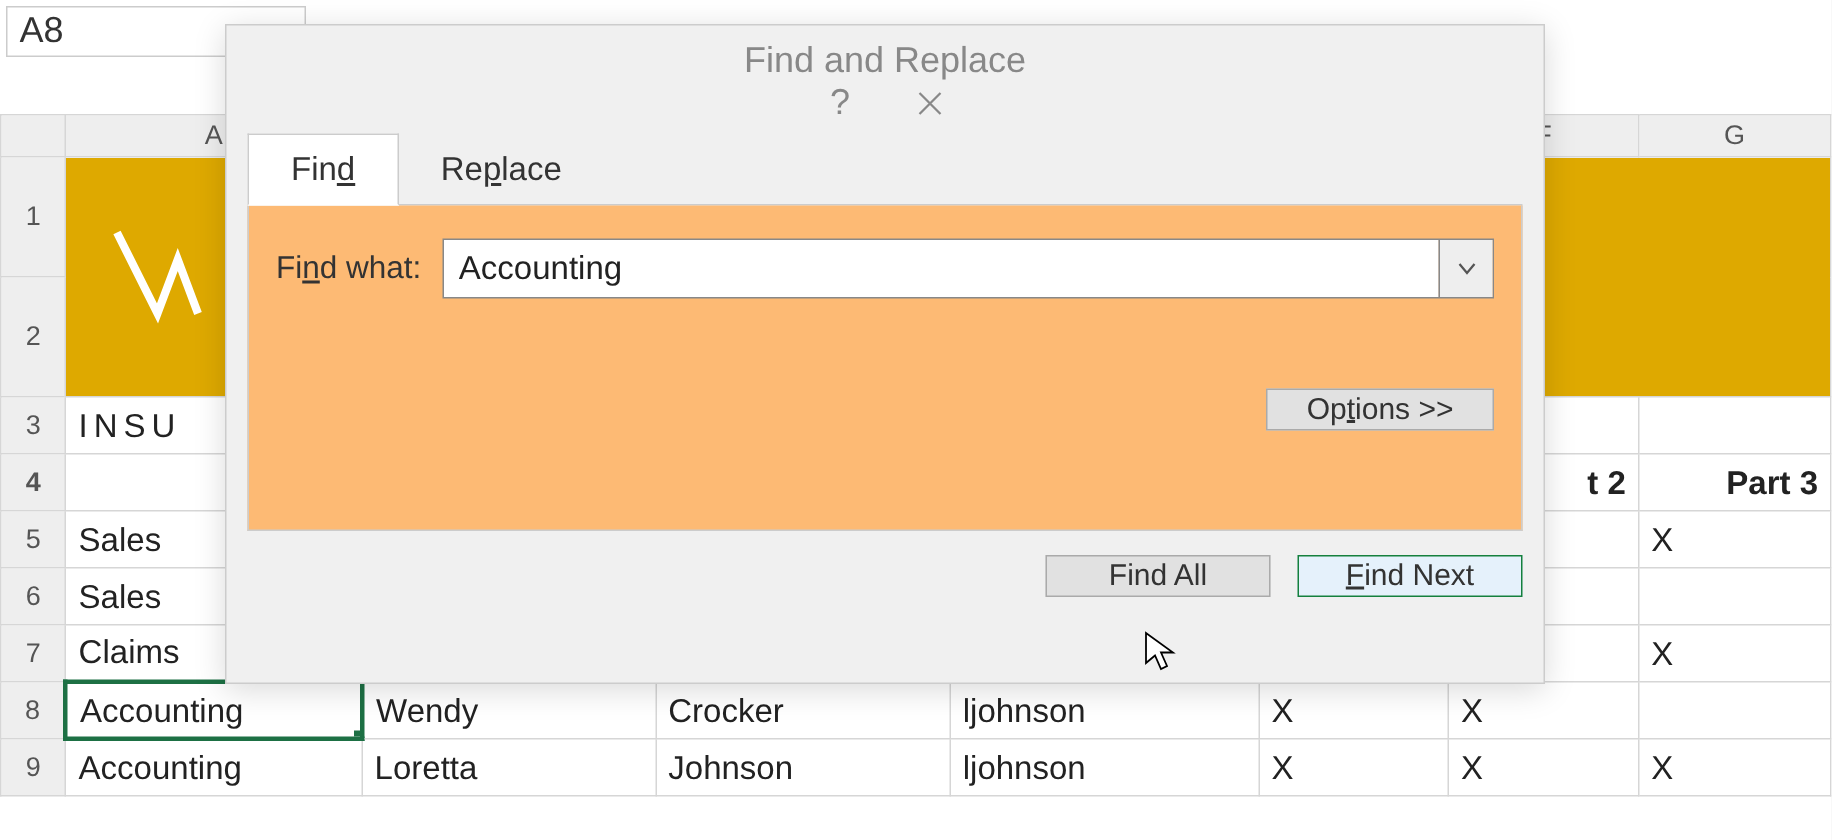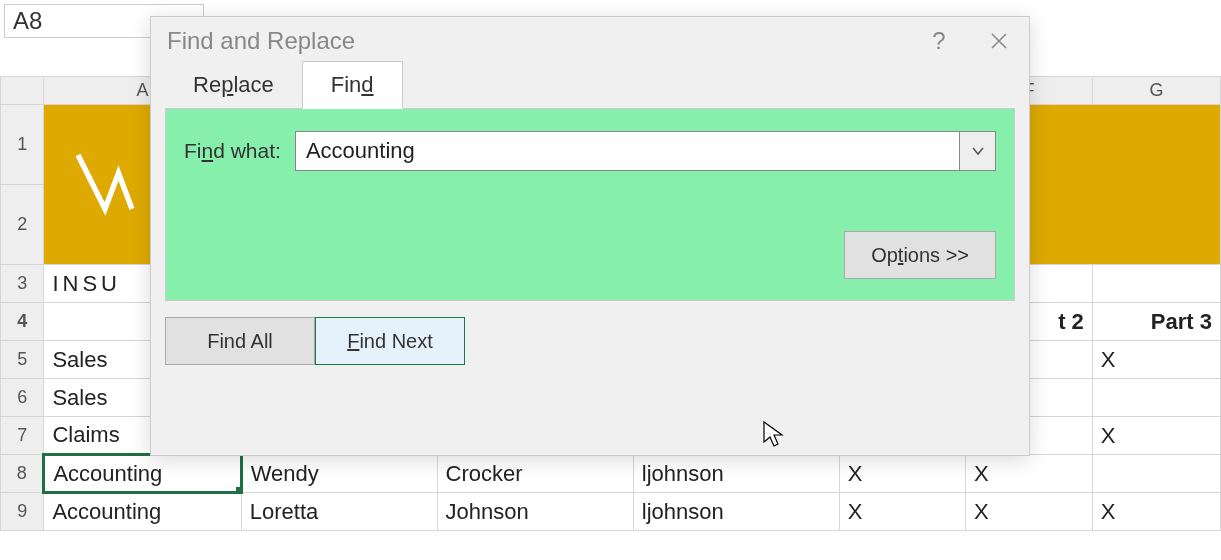--- a/index.html
+++ b/index.html
@@ -99,22 +99,23 @@
     left: 150px;
     width: 880px;
     height: 440px;
     background: #F0F0F0;
     border: 1px solid #ccc;
     box-shadow: 0 4px 20px rgba(0,0,0,.15);
   }
   .dialog-titlebar {
     display: flex;
     align-items: center;
-    justify-content: space-between;
+    justify-content: flex-start;
     padding: 10px 16px 6px 16px;
+    flex-direction: column;
   }
   .dialog-title {
     font-size: 24px;
     color: #888;
   }
   .dialog-ctrls { display: flex; gap: 32px; align-items: center; }
   .dialog-ctrls .ctrl {
     width: 28px;
     height: 28px;
     display: flex;
@@ -141,25 +142,25 @@
   }
   .tab.active {
     background: #fff;
     border: 1px solid #ccc;
     border-bottom: 1px solid #fff;
     margin-bottom: -1px;
   }
   .tab .u { text-decoration: underline; }
 
   .tab-body {
-    background: #86efac;
+    background: #fdba74;
     margin: 0 14px;
     border: 1px solid #ccc;
     border-top: none;
-    padding: 22px 18px 21px 18px;
+    padding: 22px 18px 66px 18px;
   }
   .row-field {
     display: flex;
     align-items: center;
     gap: 14px;
   }
   .row-field label { font-size: 21px; color: #333; }
   .row-field .u { text-decoration: underline; }
   .combo {
     flex: 1;
@@ -186,29 +187,31 @@
   }
 
   .options-row {
     display: flex;
     justify-content: flex-end;
     margin-top: 60px;
   }
   .dlg-btn {
     background: #E1E1E1;
     border: 1px solid #aaa;
-    height: 48px;
+    height: 28px;
     padding: 0 26px;
     font-size: 20px;
     color: #333;
     cursor: pointer;
   }
   .dlg-btn .u { text-decoration: underline; }
   .button-row {
     display: flex;
+    justify-content: flex-end;
+    gap: 18px;
     margin: 16px 14px 0 14px;
   }
   .dlg-btn.primary {
     background: #E5F1FB;
     border: 1px solid #15803d;
   }
   .button-row .dlg-btn { width: 150px; }
 
   .cursor {
     position: absolute;
@@ -331,22 +334,22 @@
       <div class="ctrl help-icon">?</div>
       <div class="ctrl close-icon">
         <svg width="20" height="20" viewBox="0 0 20 20">
             <path d="M3 3 L17 17 M17 3 L3 17"></path>
           </svg>
       </div>
     </div>
   </div>
 
   <div class="tabs">
+    <button class="tab active">Fin<span class="u">d</span></button>
     <button class="tab">Re<span class="u">p</span>lace</button>
-    <button class="tab active">Fin<span class="u">d</span></button>
   </div>
 
   <div class="tab-body">
     <div class="row-field">
       <label>Fi<span class="u">n</span>d what:</label>
       <div class="combo">
         <input value="Accounting" style="">
         <div class="dd">
           <svg width="14" height="14" viewBox="0 0 14 14">
               <path d="M2 4 L7 10 L12 4" fill="none" stroke="#555" stroke-width="1.5"></path>

